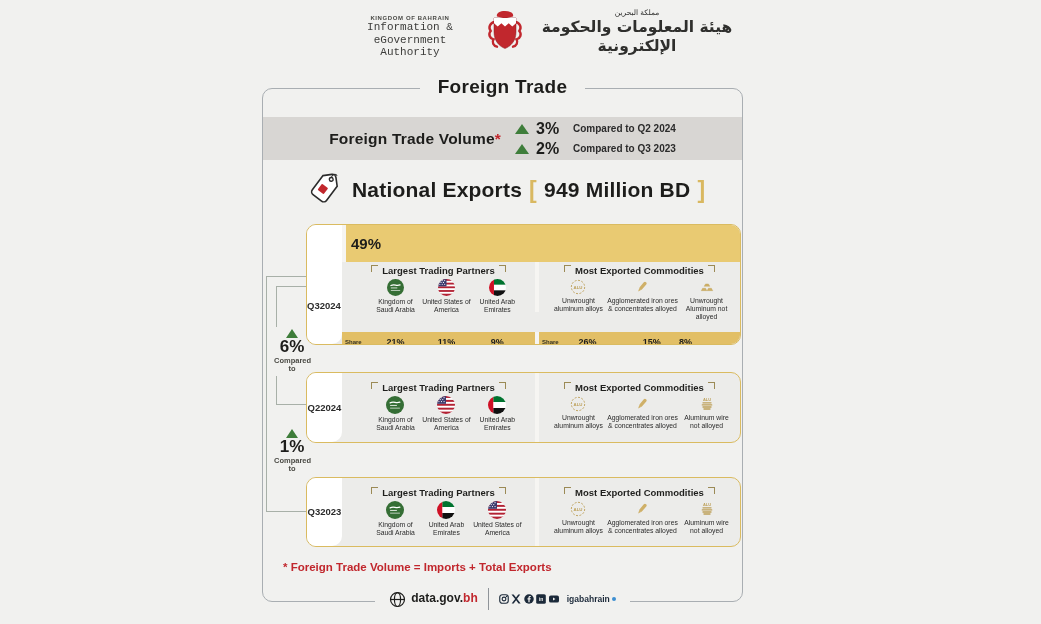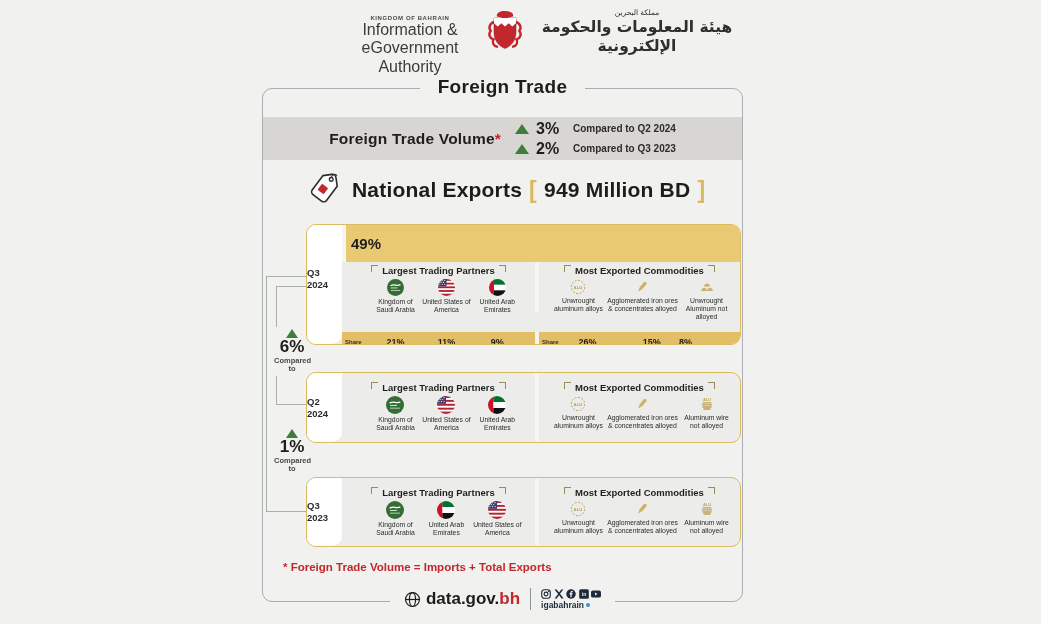--- a/index.html
+++ b/index.html
@@ -4,21 +4,21 @@
 <style>
   * { margin:0; padding:0; box-sizing:border-box; }
   html,body { background:#f1f1ef; }
   .page {
     position:relative; width:1041px; height:624px; overflow:hidden;
     background:#f1f1ef; font-family:"Liberation Sans", sans-serif; color:#2b2b2b;
   }
   
   .brand-en { position:absolute; left:338px; top:15px; width:144px; text-align:center; color:#3a3a38; }
   .brand-en .kb { font-size:6px; letter-spacing:.6px; font-weight:600; color:#4a4a46; }
-  .brand-en .org { font-family:Liberation Sans, sans-serif; font-size:16px; line-height:1.15; color:#3c3c3a; }
+  .brand-en .org { font-family:Liberation Mono, monospace; font-size:11px; line-height:1.15; color:#3c3c3a; }
   .crest { position:absolute; left:485px; top:9px; }
   .brand-ar { position:absolute; left:528px; top:8px; width:218px; text-align:center; direction:rtl; color:#2f2f2d; }
   .brand-ar .ar-small { font-size:7.5px; margin-bottom:1px; }
   .brand-ar .ar-main { font-family:"DejaVu Sans", sans-serif; font-size:15.5px; font-weight:700; line-height:1.25; }
   
   .panel { position:absolute; left:262px; top:88px; width:481px; height:514px;
     border:1px solid #a9aeb2; border-radius:10px; }
   .page-title-wrap { position:absolute; left:262px; top:76px; width:481px; text-align:center; z-index:5; }
   .page-title { display:inline-block; background:#f1f1ef; padding:0 18px; font-size:19px; font-weight:700;
     letter-spacing:.3px; color:#1d1d1b; }
@@ -44,22 +44,22 @@
   .bracket.inner { left:276px; top:286px; width:30px; height:119px; }
   .marker { position:absolute; width:46px; background:#f1f1ef; display:flex; flex-direction:column; align-items:center; padding:2px 0; }
   .marker .pct { font-size:17px; font-weight:800; color:#1d1d1b; line-height:1.1; }
   .marker .cmp { font-size:7.5px; font-weight:700; color:#4a4a44; width:36px; text-align:center; line-height:1.15; }
   
   .card { position:absolute; left:306px; width:435px; display:flex; border:1.5px solid #dabb60;
     border-radius:10px; background:#ececea; overflow:hidden; }
   .card0 { top:224px; height:121px; }
   .card1 { top:372px; height:71px; }
   .card2 { top:477px; height:70px; }
-  .qtab { width:35px; background:#fff; border-bottom-right-radius:10px; display:flex; flex-direction:column;
-    align-items:flex-start; justify-content:center; font-size:9.5px; font-weight:700; color:#2b2b2b; line-height:1.25; flex:none; }
+  .qtab { width:35px; background:#fff; border-bottom-right-radius:10px; display:flex; 
+    align-items:center; justify-content:center; font-size:9.5px; font-weight:700; color:#2b2b2b; line-height:1.25; flex:none; }
   .card0 .qtab { justify-content:flex-start; padding-top:42px; }
   .cbody { flex:1; display:flex; flex-direction:column; }
   .vgap { width:4px; background:#f6f5f2; flex:none; }
   
   .gold-head { display:flex; height:37px; flex:none; }
   .gh-cell { background:#e9ca72; display:flex; align-items:center; padding:0 5px; gap:5px; }
   .gh-left { width:193px; flex:none; }
   .gh-right { flex:1; }
   .gh-pct { font-size:15px; font-weight:800; color:#1d1d1b; flex:none; }
   .gh-text { font-size:8px; line-height:1.25; color:#2b2b2b; }
@@ -98,24 +98,24 @@
     font-size:6px; font-weight:700; line-height:1.1; color:#33301f; width:30px; }
   .stat-cell { text-align:center; font-weight:800; color:#1d1d1b; }
   .share-row .stat-cell { font-size:9px; }
   .value-row .stat-cell { font-size:10px; }
   .half-stat.hl .stat-cell { width:33.3%; }
   .half-stat.hr .stat-cell:nth-of-type(1){ width:30%; } .half-stat.hr .stat-cell:nth-of-type(2){ width:40%; } .half-stat.hr .stat-cell:nth-of-type(3){ width:30%; }
   
   .footnote { position:absolute; left:283px; top:561px; color:#c1272d; font-size:11.5px; font-weight:700; }
   .footer-wrap { position:absolute; left:262px; top:586px; width:481px; display:flex; justify-content:center; z-index:6; }
   .footer-group { display:flex; align-items:center; gap:10px; background:#f1f1ef; padding:2px 14px; }
-  .site { display:flex; align-items:center; gap:5px; font-size:17px; font-weight:800; color:#1d1d1b; }
+  .site { display:flex; align-items:flex-start; gap:5px; font-size:12px; font-weight:800; color:#1d1d1b; }
   .site .tld { color:#c1272d; }
   .fdivider { width:1px; height:22px; background:#8f9499; }
-  .social-col { display:flex; flex-direction:column; gap:1px; }
+  .social-col { display:flex; flex-direction:row; gap:8px; }
   .social-icons { display:flex; align-items:center; gap:2.5px; }
   .social-icons svg { width:10px; height:10px; }
   .handle { font-size:8.5px; font-weight:600; color:#1c2a3a; display:flex; align-items:center; gap:2px; }
   .bdot { width:4px; height:4px; border-radius:50%; background:#3d8fd1; display:inline-block; }
   .hidden-defs { position:absolute; width:0; height:0; overflow:hidden; }
 </style>
 </head>
 <body>
 
 <div class="page">

